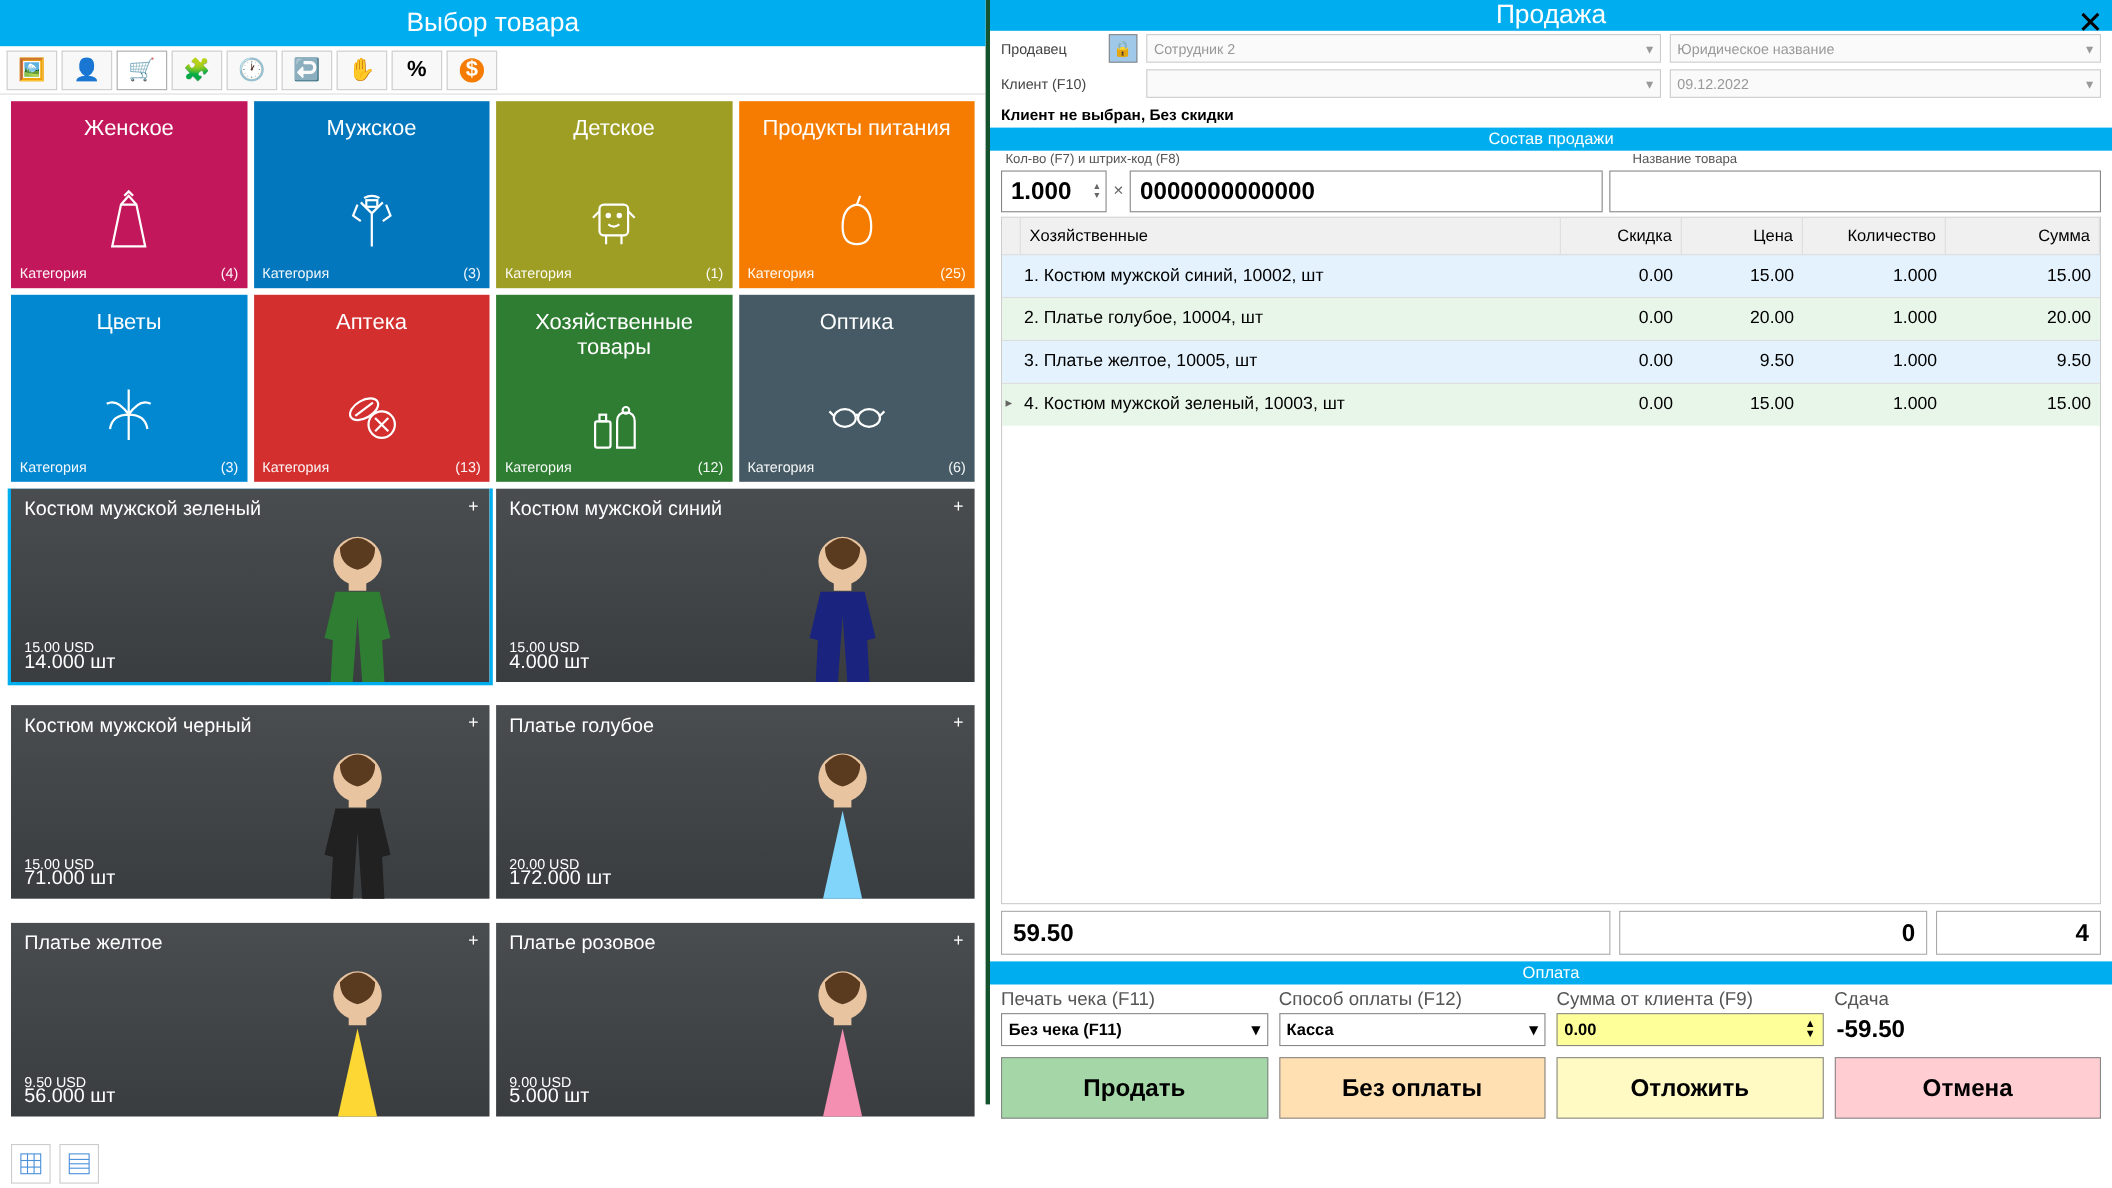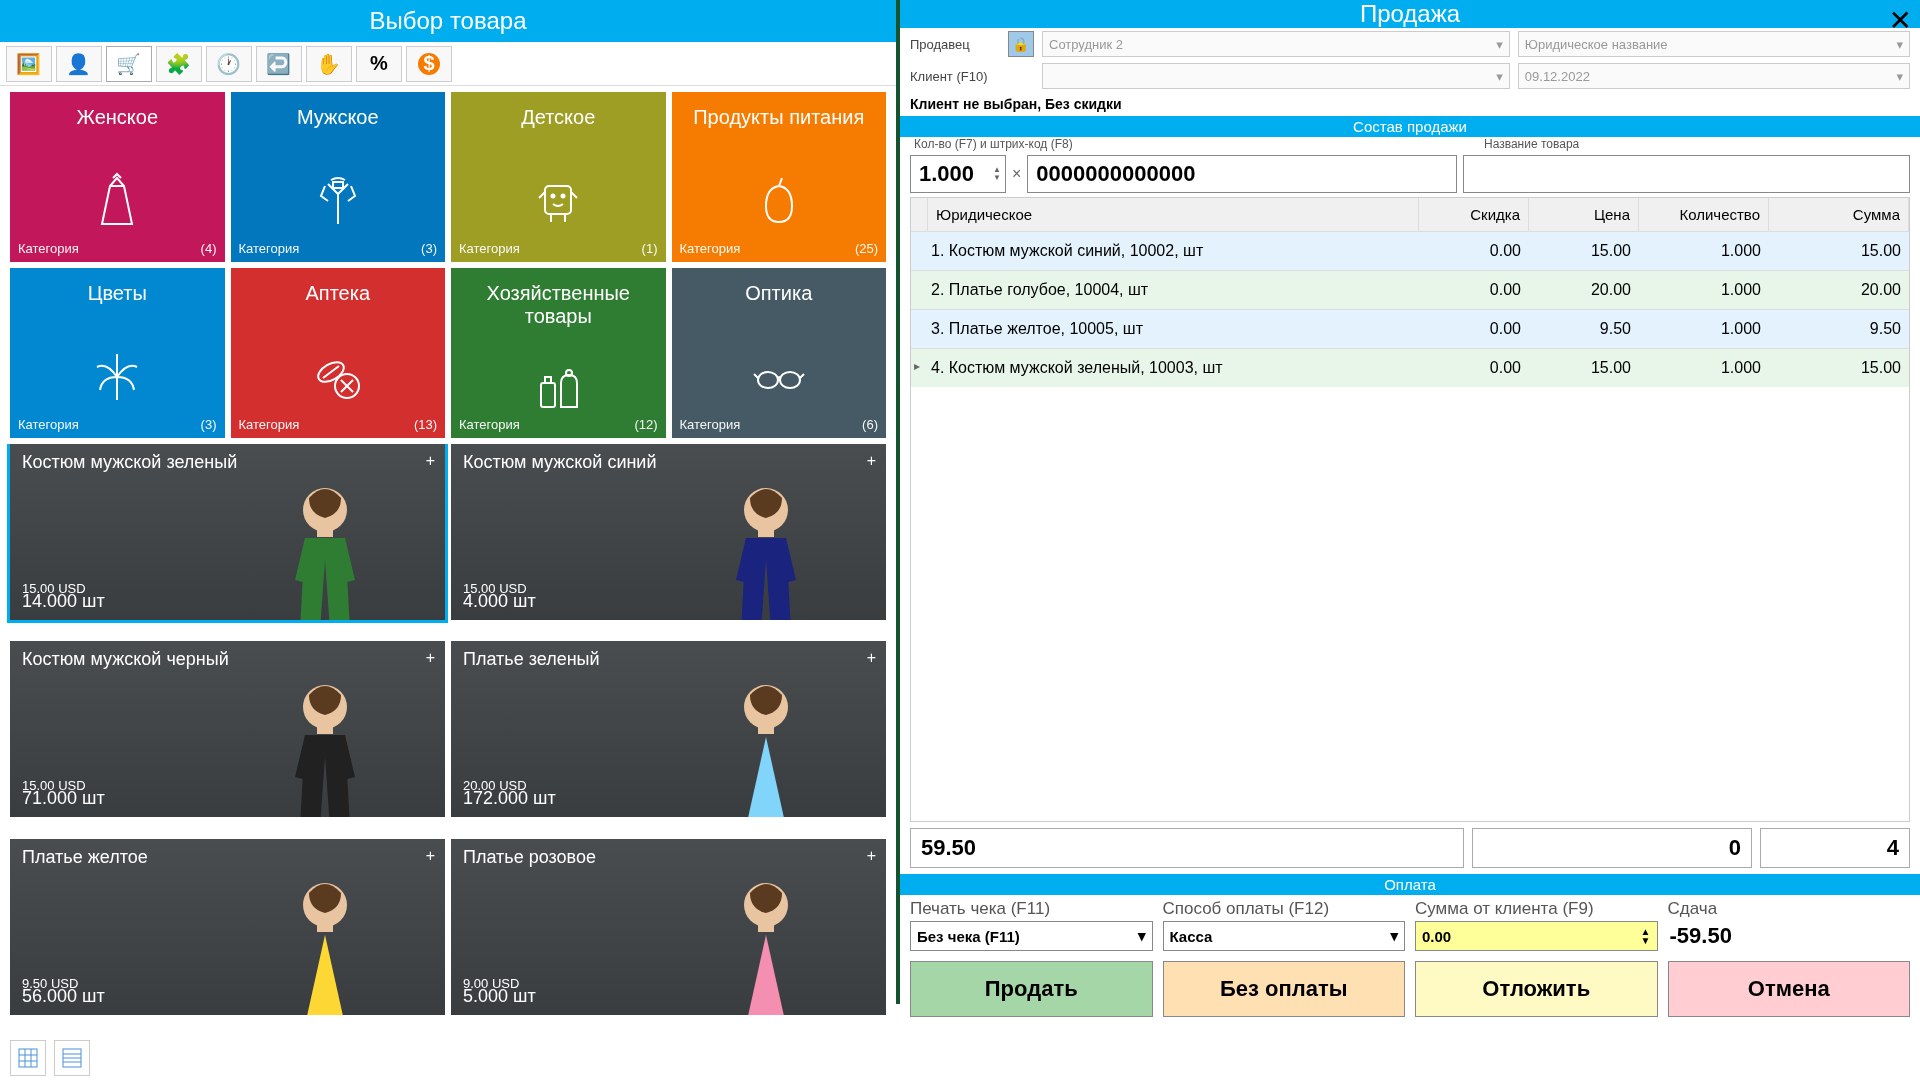--- a/index.html
+++ b/index.html
@@ -240,21 +240,21 @@
     <circle cx="80" cy="40" r="22" fill="#E8C4A0"></circle>
     <path d="M64 28 Q80 10 96 28 Q96 44 80 48 Q64 44 64 28" fill="#5a3b20"></path>
     <path d="M60 68 L55 160 L75 160 L80 90 L85 160 L105 160 L100 68 Z" fill="#212121"></path>
             <path d="M60 68 L50 110 L58 112 L66 75 M100 68 L110 110 L102 112 L94 75" fill="#212121"></path>
     <path d="M72 62 L80 62 L88 62" stroke="#E8C4A0" stroke-width="10" fill="none"></path>
   </svg></div>
     <div class="prod-price">15.00 USD</div>
     <div class="prod-qty">71.000 шт</div>
       </div>
       <div class="prod-tile">
-        <div class="prod-title">Платье зеленый</div>
+        <div class="prod-title">Платье голубое</div>
     <span class="prod-plus">+</span>
     <div class="prod-img"><svg viewBox="0 0 160 160" width="160" height="160">
     <circle cx="80" cy="40" r="22" fill="#E8C4A0"></circle>
     <path d="M64 28 Q80 10 96 28 Q96 44 80 48 Q64 44 64 28" fill="#5a3b20"></path>
     <path d="M80 70 L60 160 L100 160 Z" fill="#81D4FA"></path>
     <path d="M72 62 L80 62 L88 62" stroke="#E8C4A0" stroke-width="10" fill="none"></path>
   </svg></div>
     <div class="prod-price">20.00 USD</div>
     <div class="prod-qty">172.000 шт</div>
       </div>
@@ -352,21 +352,21 @@
     <span class="mult">×</span>
     <div class="barcode-input">
         <span>0000000000000</span>
       </div>
     <div class="name-input"></div>
   </div>
 
   <div class="sale-table">
     <div class="sale-header">
       <div style="width:12px"></div>
-      <div class="col-name">Юридическое</div>
+      <div class="col-name">Хозяйственные</div>
       <div class="col-disc">Скидка</div>
       <div class="col-price">Цена</div>
       <div class="col-qty">Количество</div>
       <div class="col-sum">Сумма</div>
     </div>
     <div class="sale-rows" id="sale-rows">
         <div class="sale-row blue">
           <div class="marker"></div>
     <div class="col-name">1. Костюм мужской синий, 10002, шт</div>
     <div class="col-disc">0.00</div>

